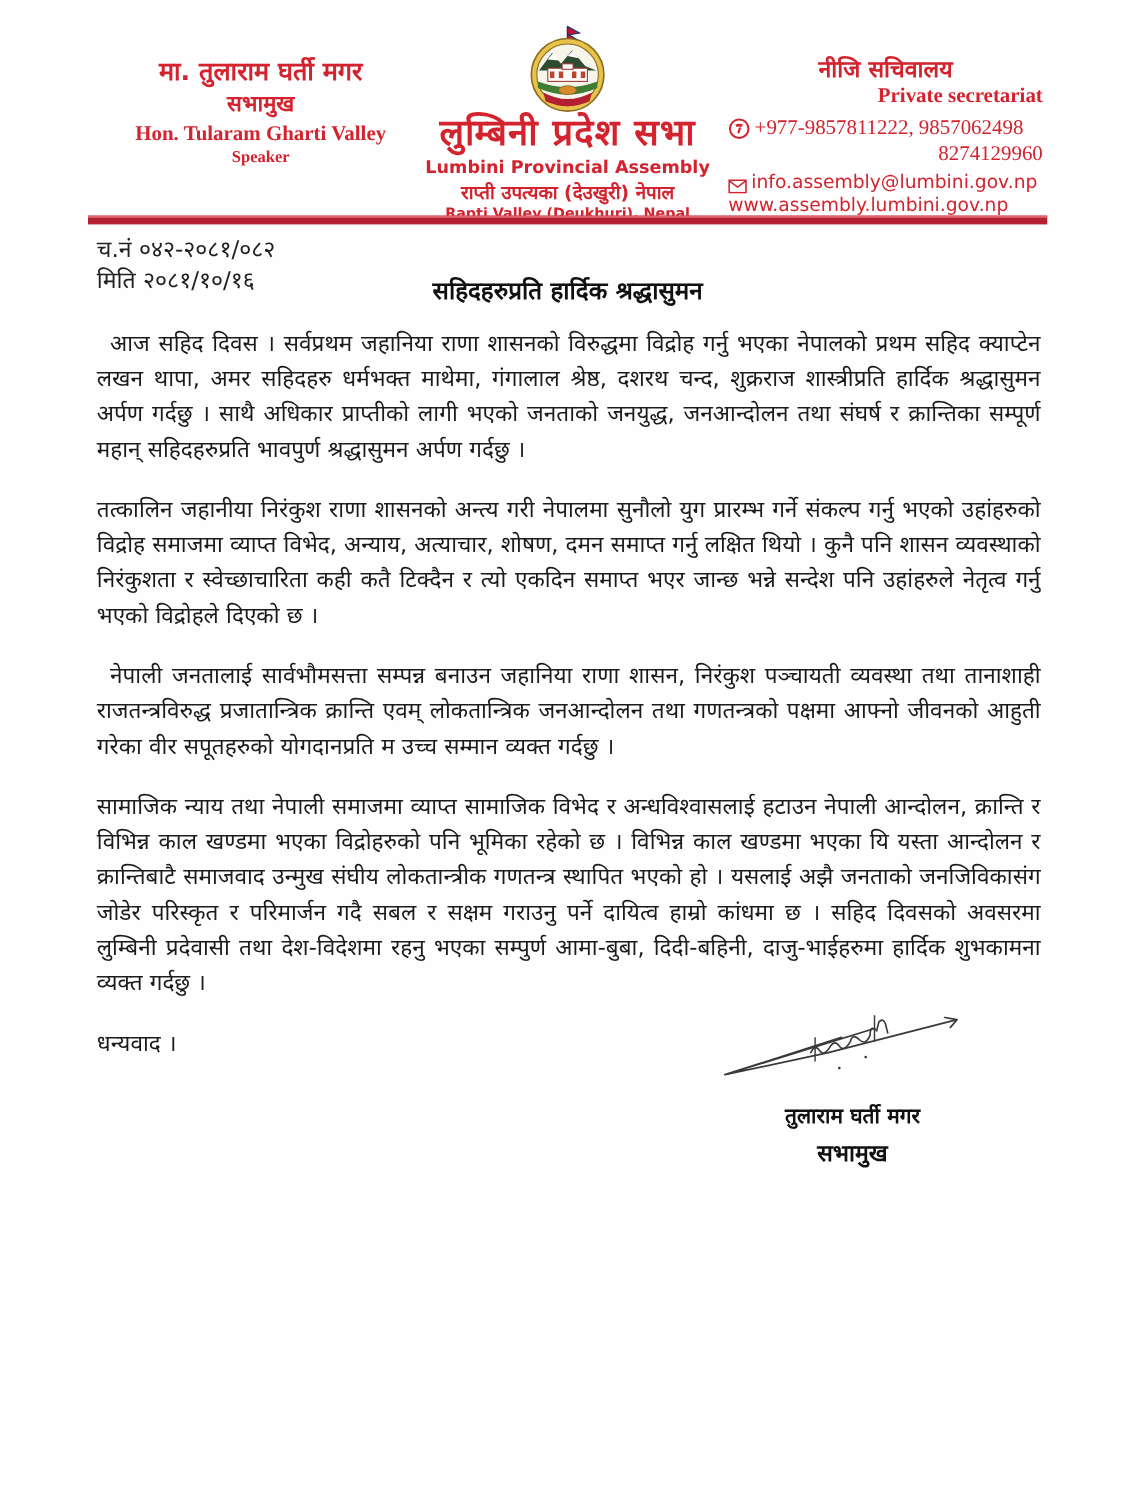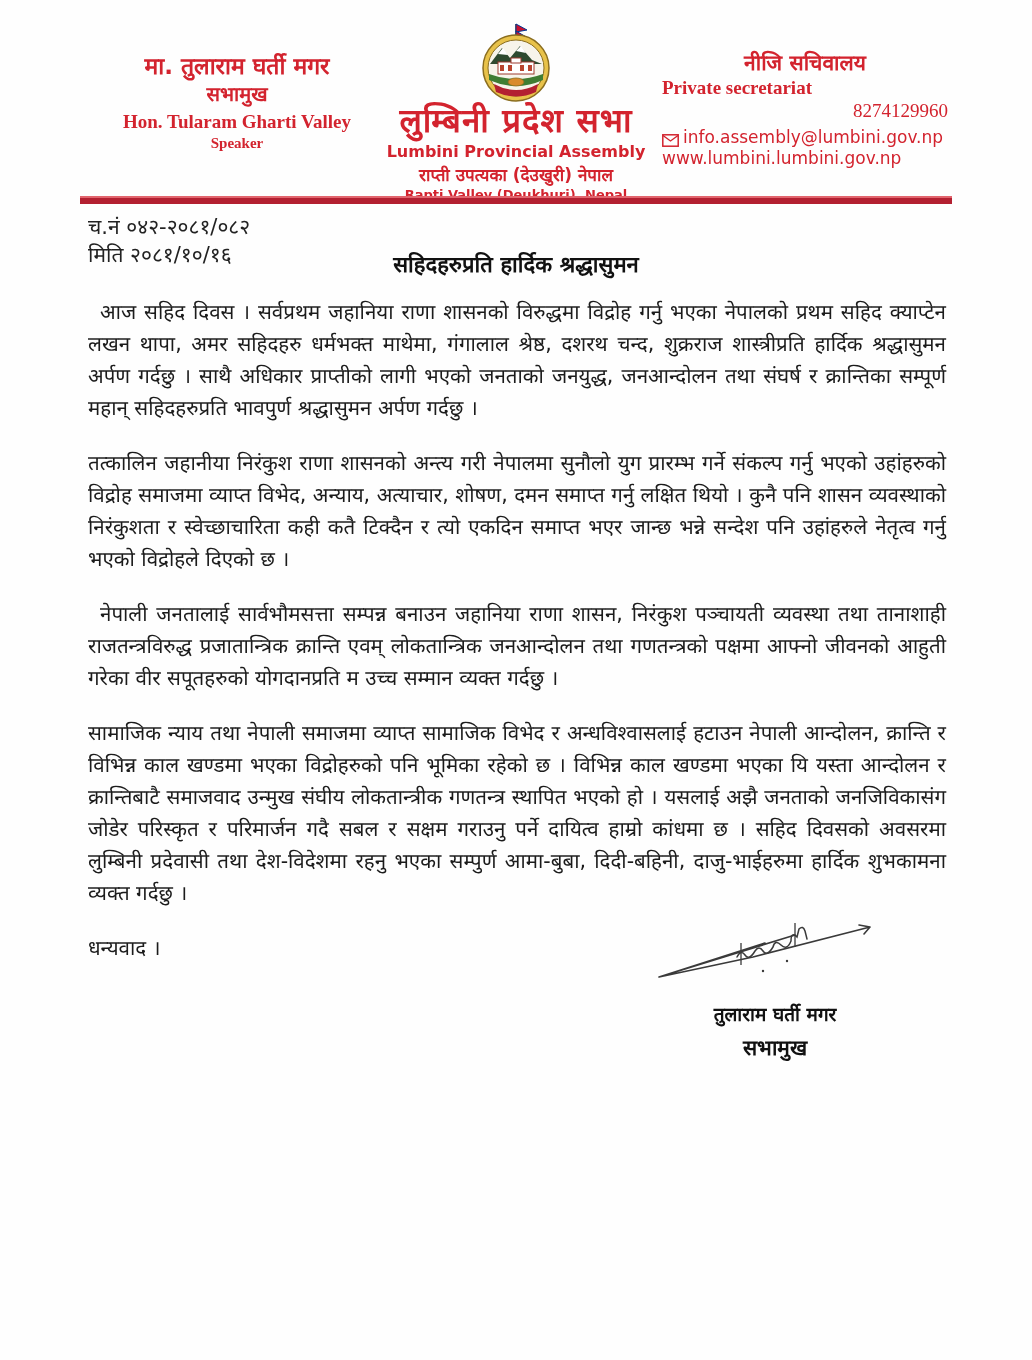--- a/index.html
+++ b/index.html
@@ -31,21 +31,21 @@
   .hdr-center .logo { display: block; margin: 0 auto 2px auto; }
   .hdr-center .np-title { font-size: 33px; font-weight: bold; letter-spacing: 1px; line-height: 1.05; }
   .hdr-center .en-title { font-size: 16px; font-weight: bold; margin-top: 3px; }
   .hdr-center .np-sub { font-size: 17px; font-weight: bold; margin-top: 2px; }
   .hdr-center .en-sub { font-size: 13px; font-weight: bold; margin-top: 1px; }
   .hdr-right {
     position: absolute; top: 48px; left: 662px; width: 286px;
     color: #d3232e; font-size: 18px;
   }
   .hdr-right .np1 { text-align: center; font-size: 21px; font-weight: bold; }
-  .hdr-right .en1 { text-align: left; font-family: "Liberation Serif", serif; font-size: 19px; font-weight: bold; margin-top: 1px; }
+  .hdr-right .en1 { text-align: right; font-family: "Liberation Serif", serif; font-size: 19px; font-weight: bold; margin-top: 1px; }
   .hdr-right .row { display: flex; align-items: center; gap: 4px; margin-top: 7px; font-family: "Liberation Serif", serif; font-size: 19px; }
   .hdr-right .row.phones2 { justify-content: flex-end; margin-top: 1px; }
   .hdr-right .row.email { margin-top: 5px; font-family: "DejaVu Sans", sans-serif; font-size: 17px; align-items: flex-end; }
   .hdr-right .row.web { margin-top: 1px; font-family: "DejaVu Sans", sans-serif; font-size: 17px; }
   .icon { display: inline-flex; flex: 0 0 auto; }
   
   .divider {
     position: absolute; top: 196px; left: 80px; width: 872px; height: 8px;
     background: #b32031; border-top: 2px solid #e2656e;
   }
@@ -121,34 +121,44 @@
       </svg>
       <div class="np-title">लुम्बिनी प्रदेश सभा</div>
       <div class="en-title">Lumbini Provincial Assembly</div>
       <div class="np-sub">राप्ती उपत्यका (देउखुरी) नेपाल</div>
       <div class="en-sub">Rapti Valley (Deukhuri), Nepal</div>
     </div>
 
     <div class="hdr-right">
       <div class="np1">नीजि सचिवालय</div>
       <div class="en1">Private secretariat</div>
+      <div class="row">
+        <span class="icon">
+          <svg width="20" height="20" viewBox="0 0 20 20">
+            <circle cx="10" cy="10" r="8.4" fill="none" stroke="#d3232e" stroke-width="1.8"></circle>
+            <path d="M6.5 6.2 Q10 4.6 13.4 6.2 L12.2 8.4 Q10 7.4 7.7 8.4 Z" fill="#d3232e"></path>
+            <rect x="9" y="8.5" width="2" height="6" rx="1" fill="#d3232e" transform="rotate(18 10 11.5)"></rect>
+          </svg>
+        </span>
+        <span>+977-9857811222, 9857062498</span>
+      </div>
       <div class="row phones2">
         <span>8274129960</span>
       </div>
       <div class="row email">
         <span class="icon">
           <svg width="17" height="13" viewBox="0 0 17 13">
             <rect x="0.8" y="0.8" width="15.4" height="11.4" fill="none" stroke="#d3232e" stroke-width="1.5"></rect>
             <path d="M1 1.5 L8.5 7 L16 1.5" fill="none" stroke="#d3232e" stroke-width="1.4"></path>
           </svg>
         </span>
         <span>info.assembly@lumbini.gov.np</span>
       </div>
       <div class="row web">
-        <span>www.lumbini.lumbini.gov.np</span>
+        <span>www.assembly.lumbini.gov.np</span>
       </div>
     </div>
   </div>
 
   <div class="divider"></div>
 
   <div class="meta-row">
     <span>च.नं ०४२-२०८१/०८२</span>
     <span>मिति २०८१/१०/१६</span>
   </div>

